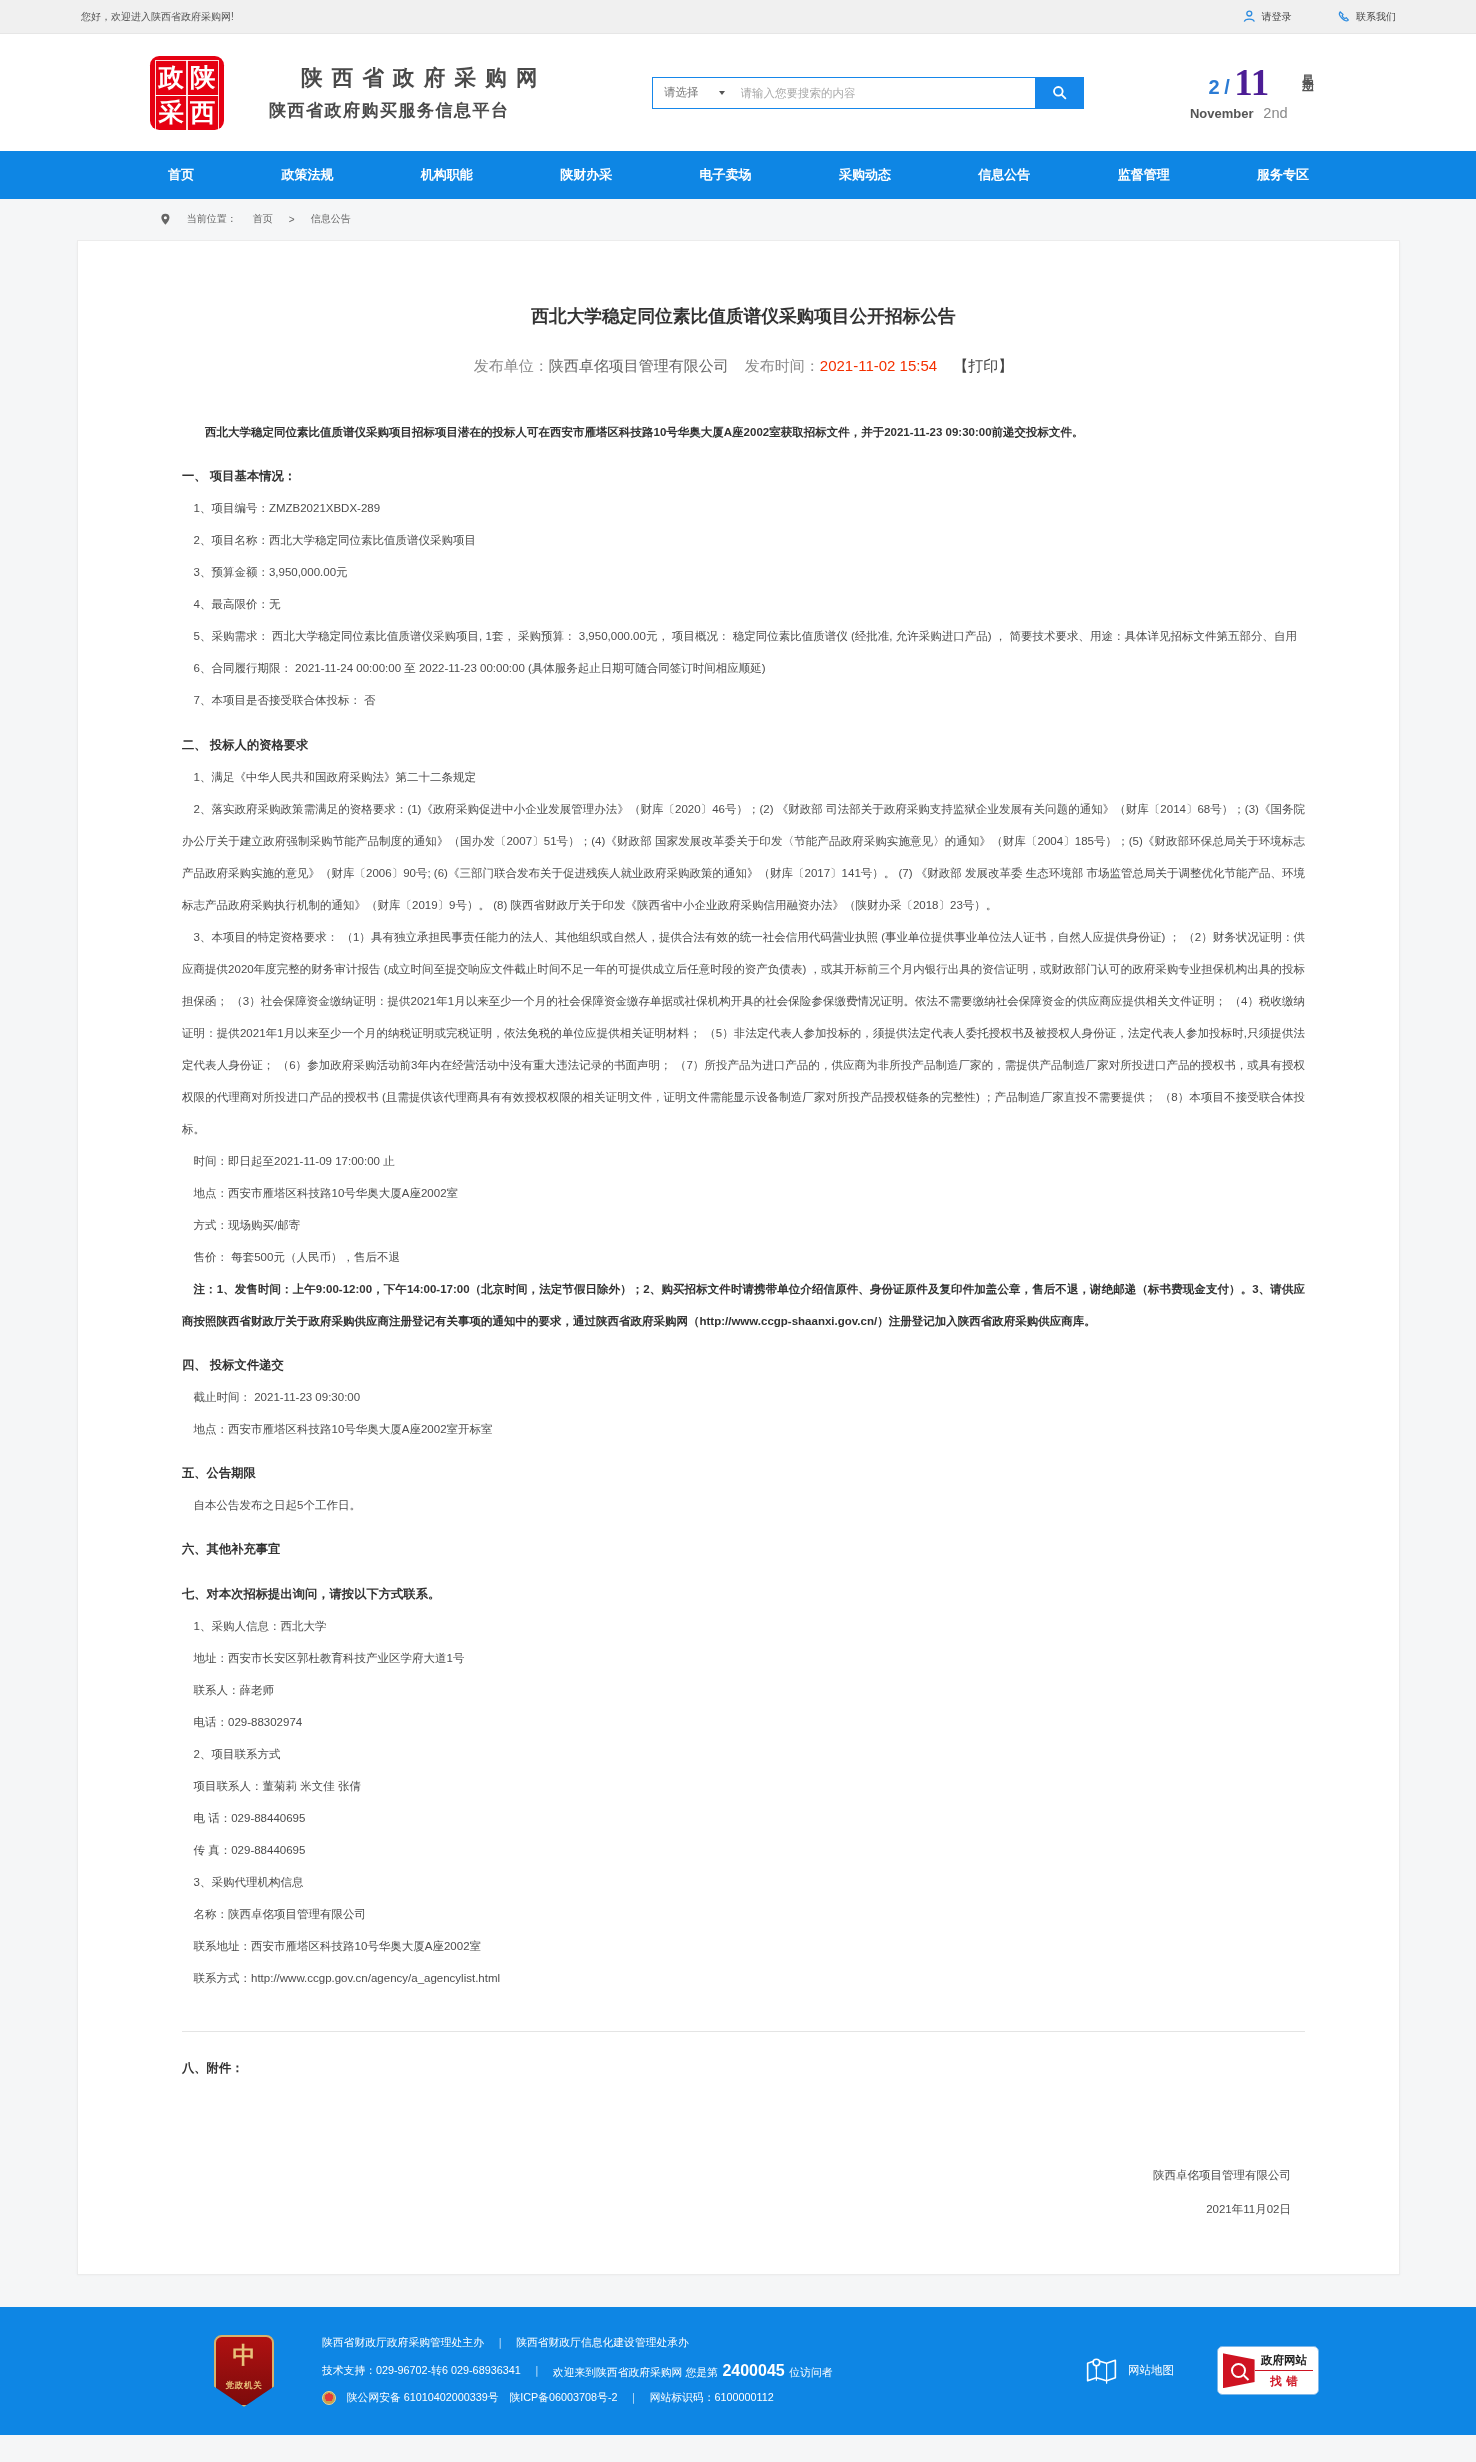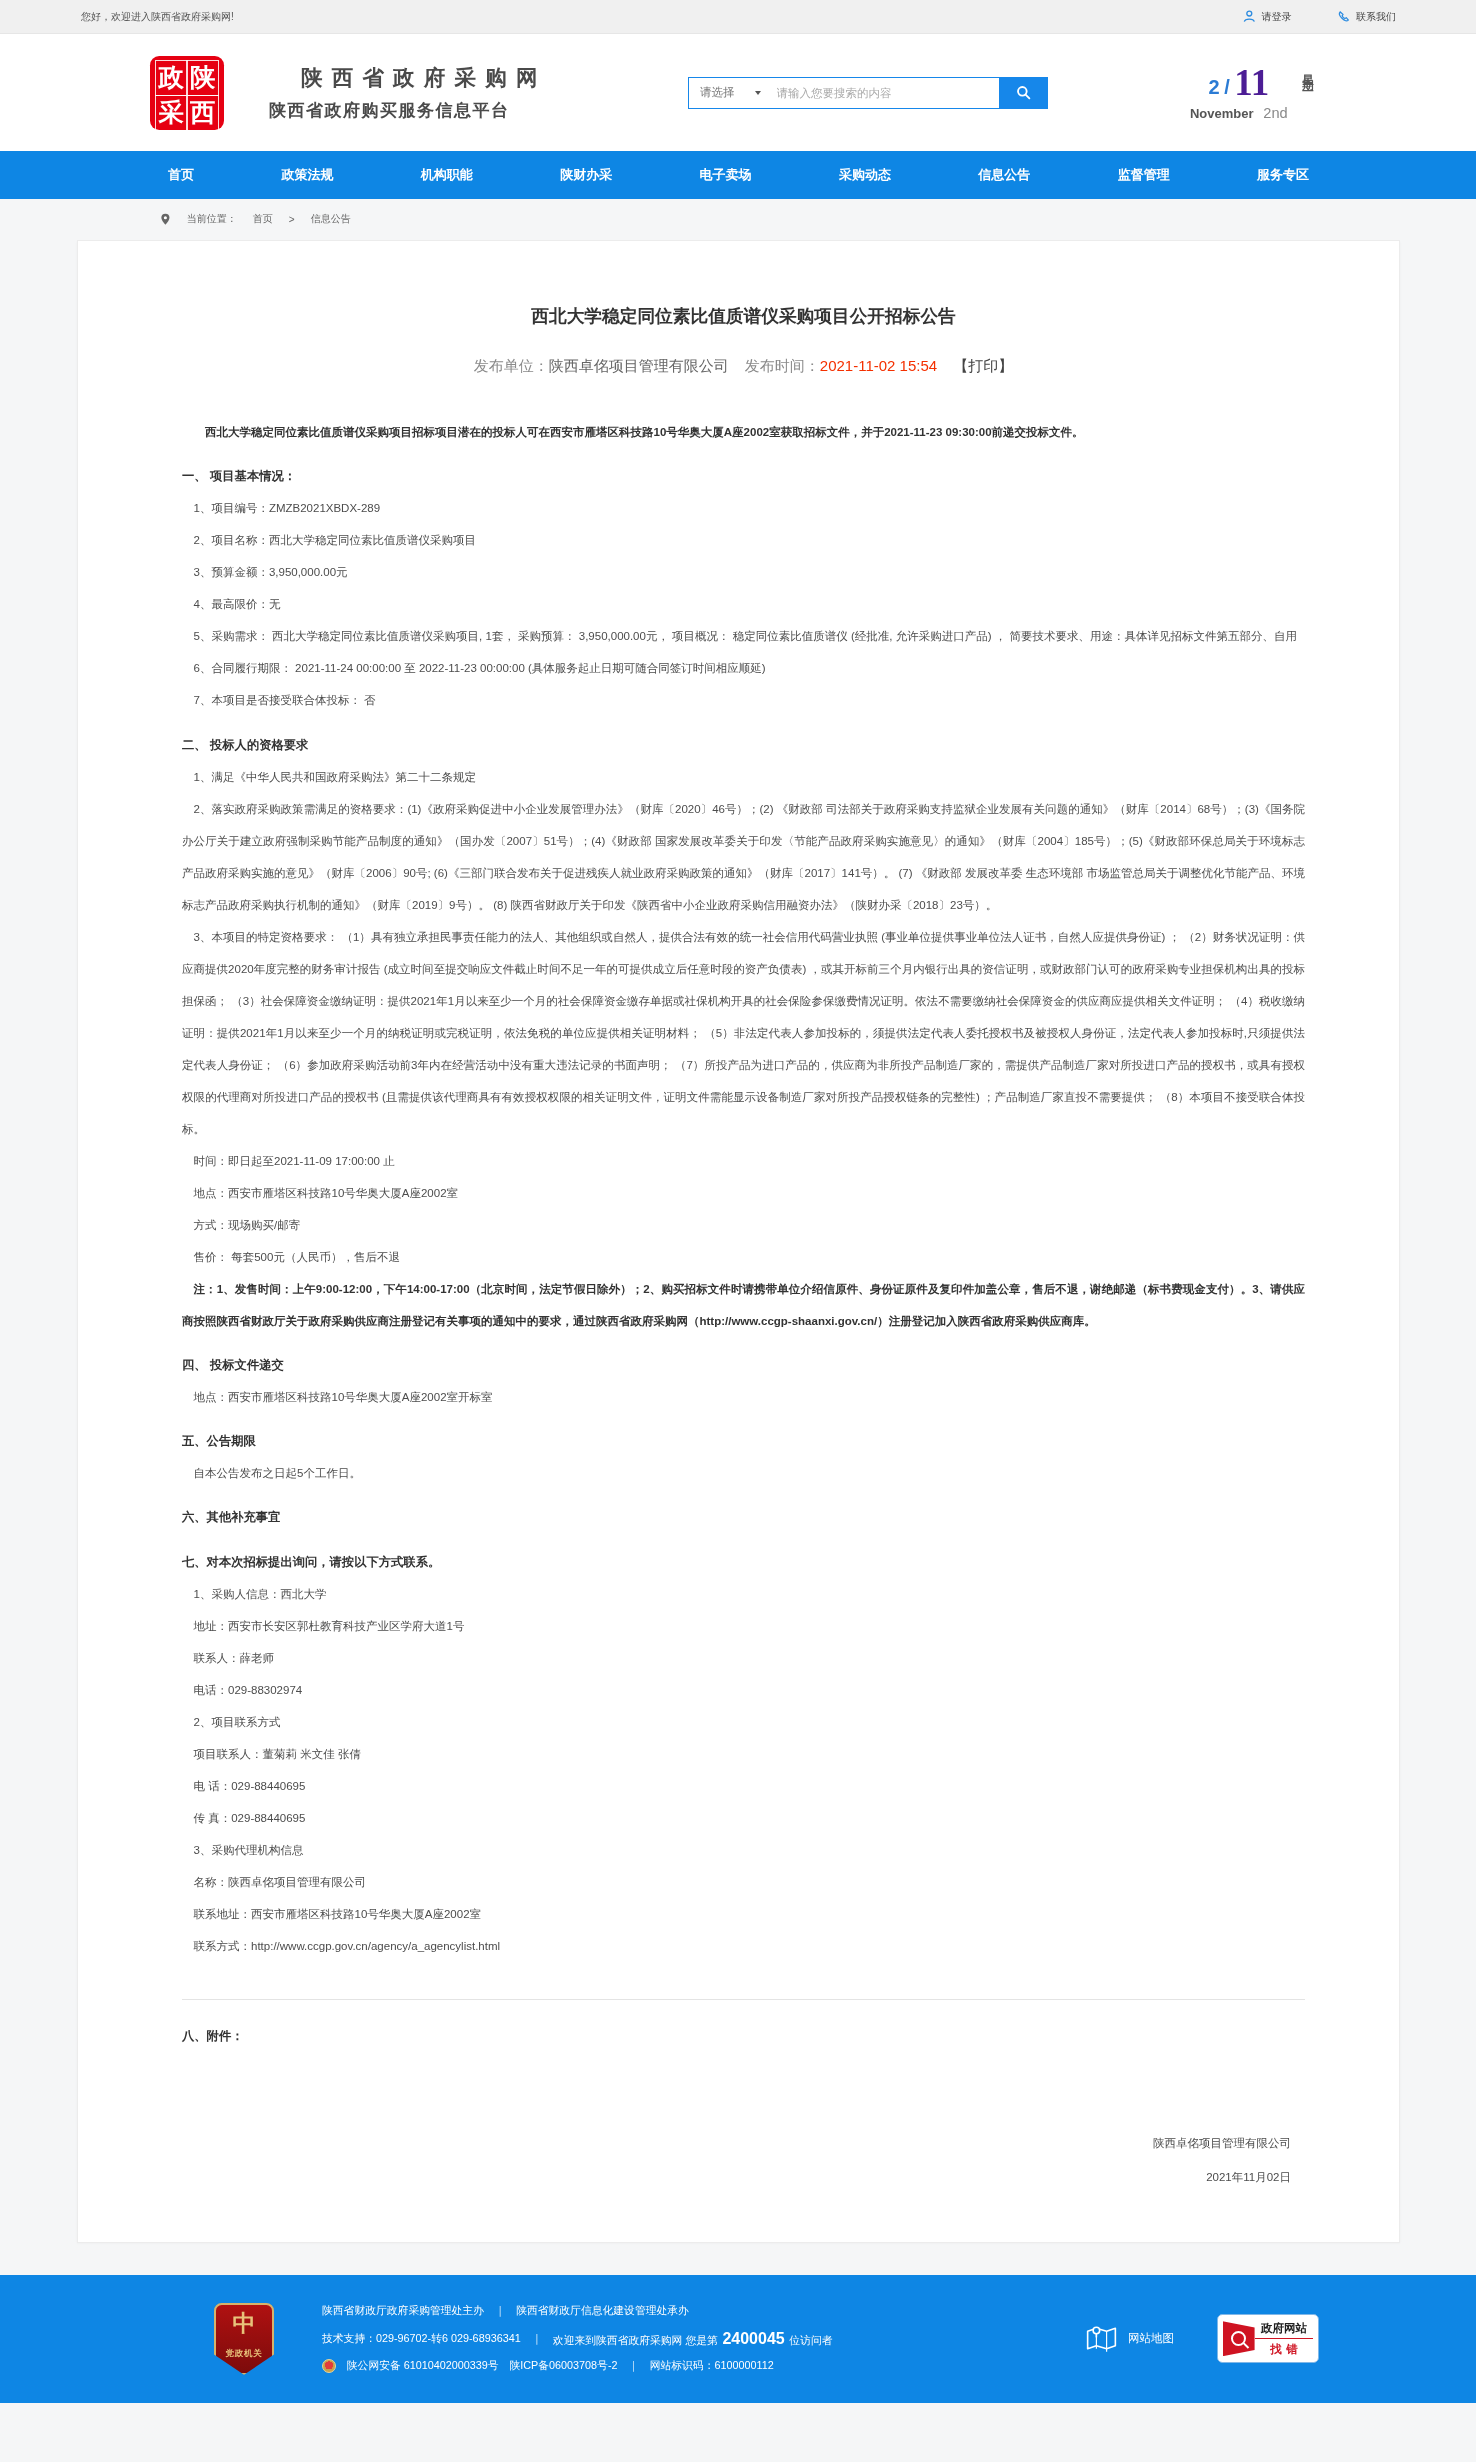--- a/index.html
+++ b/index.html
@@ -18,21 +18,21 @@
     justify-content:space-between; padding:0 162px 0 150px; }
   .brand { display:flex; align-items:center; }
   .logo { width:74px; height:74px; background:#e60012; border-radius:9.2px; padding:5.4px;
     display:grid; grid-template-columns:1fr 1fr; grid-template-rows:1fr 1fr; }
   .logo span { display:flex; align-items:center; justify-content:center; color:#fff;
     font-size:25.4px; font-weight:bold; border:1.2px solid rgba(255,255,255,.85); margin:-0.6px; }
   .brand-text { margin-left:45px; }
   .site-name { font-size:21.5px; font-weight:bold; color:#4a4a4a; letter-spacing:9.2px; white-space:nowrap;padding-left:32px; }
   .site-sub { font-size:17px; font-weight:bold; color:#4a4a4a; letter-spacing:1.5px; margin-top:7px; white-space:nowrap; }
 
-  .search { width:360px; height:32px; border:1.5px solid #1687ea; background:#fff; display:flex; align-items:center; }
+  .search { width:432px; height:32px; border:1.5px solid #1687ea; background:#fff; display:flex; align-items:center; }
   .search-select { display:flex; align-items:center; gap:20px; padding:0 14px 0 10.8px; cursor:pointer;
     font-size:11.5px; color:#777; flex:0 0 auto; }
   .caret { width:0; height:0; border-left:3.8px solid transparent; border-right:3.8px solid transparent;
     border-top:4.6px solid #555; }
   .search-input { flex:1; border:none; outline:none; font-size:11.5px; color:#444; height:100%; }
   .search-input::placeholder { color:#aaa; }
   .search-btn { width:48px; height:100%; background:#1687ea; border:none; cursor:pointer;
     display:flex; align-items:center; justify-content:center; }
 
   .datebox { display:flex; gap:12.3px; }
@@ -219,20 +219,21 @@
       <p class="para h">二、 投标人的资格要求</p>
       <p class="para i">1、满足《中华人民共和国政府采购法》第二十二条规定</p>
       <p class="para i">2、落实政府采购政策需满足的资格要求：(1)《政府采购促进中小企业发展管理办法》（财库〔2020〕46号）；(2) 《财政部 司法部关于政府采购支持监狱企业发展有关问题的通知》（财库〔2014〕68号）；(3)《国务院办公厅关于建立政府强制采购节能产品制度的通知》（国办发〔2007〕51号）；(4)《财政部 国家发展改革委关于印发〈节能产品政府采购实施意见〉的通知》（财库〔2004〕185号）；(5)《财政部环保总局关于环境标志产品政府采购实施的意见》（财库〔2006〕90号; (6)《三部门联合发布关于促进残疾人就业政府采购政策的通知》（财库〔2017〕141号）。 (7) 《财政部 发展改革委 生态环境部 市场监管总局关于调整优化节能产品、环境标志产品政府采购执行机制的通知》（财库〔2019〕9号）。 (8) 陕西省财政厅关于印发《陕西省中小企业政府采购信用融资办法》（陕财办采〔2018〕23号）。</p>
       <p class="para i">3、本项目的特定资格要求： （1）具有独立承担民事责任能力的法人、其他组织或自然人，提供合法有效的统一社会信用代码营业执照 (事业单位提供事业单位法人证书，自然人应提供身份证) ； （2）财务状况证明：供应商提供2020年度完整的财务审计报告 (成立时间至提交响应文件截止时间不足一年的可提供成立后任意时段的资产负债表) ，或其开标前三个月内银行出具的资信证明，或财政部门认可的政府采购专业担保机构出具的投标担保函； （3）社会保障资金缴纳证明：提供2021年1月以来至少一个月的社会保障资金缴存单据或社保机构开具的社会保险参保缴费情况证明。依法不需要缴纳社会保障资金的供应商应提供相关文件证明； （4）税收缴纳证明：提供2021年1月以来至少一个月的纳税证明或完税证明，依法免税的单位应提供相关证明材料； （5）非法定代表人参加投标的，须提供法定代表人委托授权书及被授权人身份证，法定代表人参加投标时,只须提供法定代表人身份证； （6）参加政府采购活动前3年内在经营活动中没有重大违法记录的书面声明； （7）所投产品为进口产品的，供应商为非所投产品制造厂家的，需提供产品制造厂家对所投进口产品的授权书，或具有授权权限的代理商对所投进口产品的授权书 (且需提供该代理商具有有效授权权限的相关证明文件，证明文件需能显示设备制造厂家对所投产品授权链条的完整性) ；产品制造厂家直投不需要提供； （8）本项目不接受联合体投标。</p>
       <p class="para i">时间：即日起至2021-11-09 17:00:00 止</p>
       <p class="para i">地点：西安市雁塔区科技路10号华奥大厦A座2002室</p>
       <p class="para i">方式：现场购买/邮寄</p>
       <p class="para i">售价： 每套500元（人民币），售后不退</p>
       <p class="para b">注：1、发售时间：上午9:00-12:00，下午14:00-17:00（北京时间，法定节假日除外）；2、购买招标文件时请携带单位介绍信原件、身份证原件及复印件加盖公章，售后不退，谢绝邮递（标书费现金支付）。3、请供应商按照陕西省财政厅关于政府采购供应商注册登记有关事项的通知中的要求，通过陕西省政府采购网（http://www.ccgp-shaanxi.gov.cn/）注册登记加入陕西省政府采购供应商库。</p>
       <p class="para h">四、 投标文件递交</p>
+      <p class="para i">截止时间： 2021-11-23 09:30:00</p>
       <p class="para i">地点：西安市雁塔区科技路10号华奥大厦A座2002室开标室</p>
       <p class="para h">五、公告期限</p>
       <p class="para i">自本公告发布之日起5个工作日。</p>
       <p class="para h">六、其他补充事宜</p>
       <p class="para h">七、对本次招标提出询问，请按以下方式联系。</p>
       <p class="para i">1、采购人信息：西北大学</p>
       <p class="para i">地址：西安市长安区郭杜教育科技产业区学府大道1号</p>
       <p class="para i">联系人：薛老师</p>
       <p class="para i">电话：029-88302974</p>
       <p class="para i">2、项目联系方式</p>

